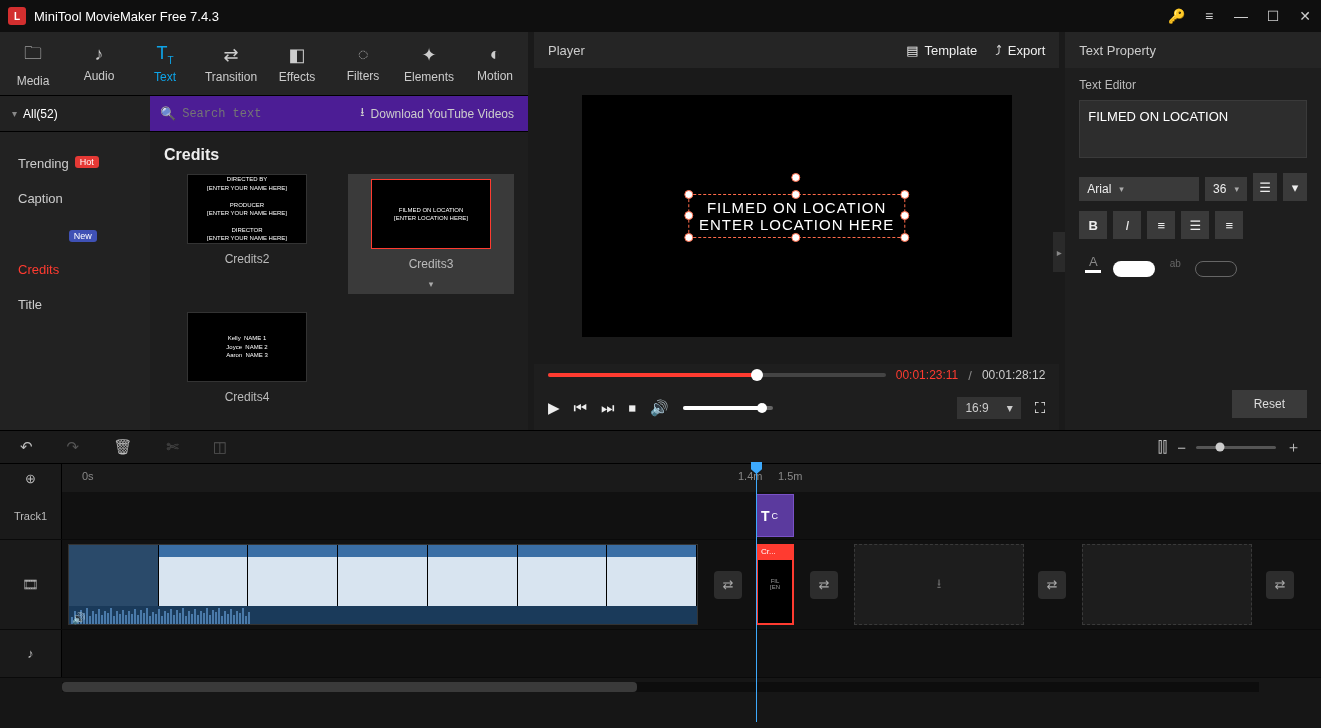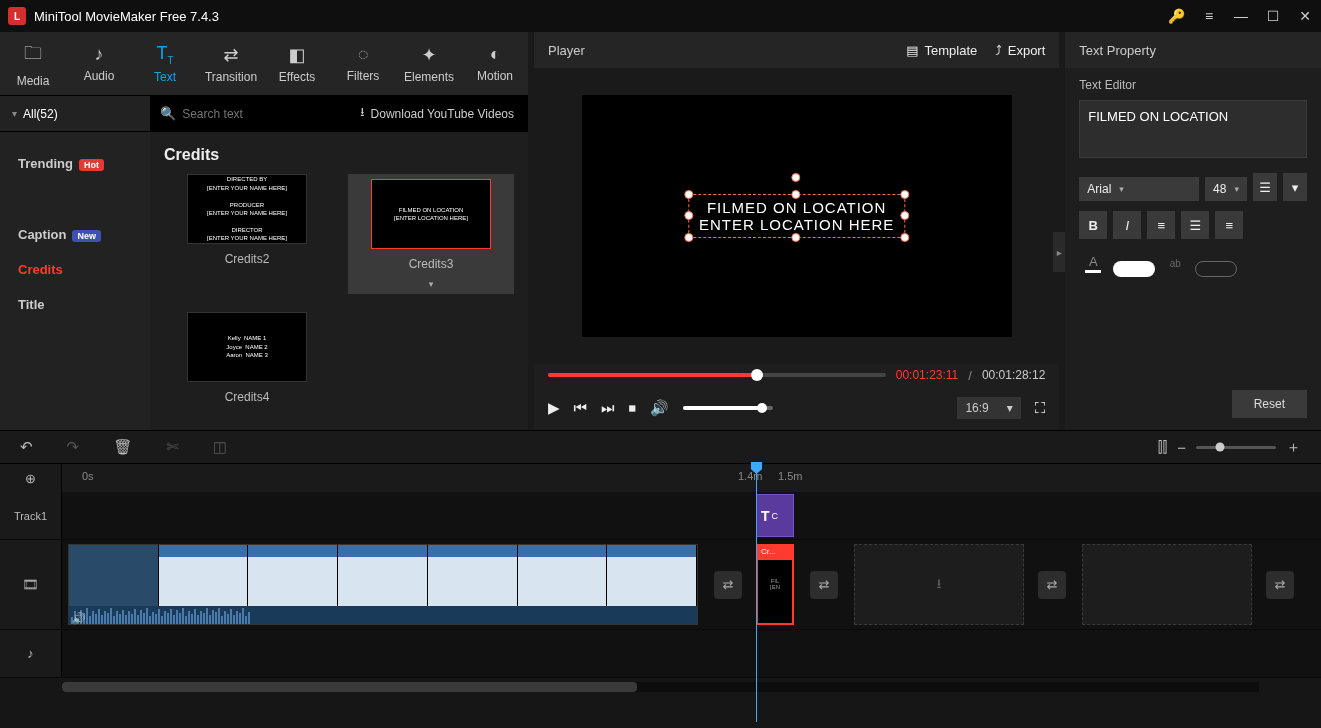--- a/index.html
+++ b/index.html
@@ -11,30 +11,30 @@
 .titlebar .win-btns span { color:#ccc; cursor:pointer; font-size:14px; display:inline-flex; width:16px; justify-content:center; }
 .key-icon { color:#e6b800; }
 
 .top { display:flex; height:398px; }
 .left-col { width:530px; display:flex; flex-direction:column; background:#1e1e1e; }
 .tabbar { display:flex; background:#252525; height:64px; border-bottom:1px solid #000; }
 .tab { flex:0 0 auto; width:66px; display:flex; flex-direction:column; align-items:center; justify-content:center; gap:4px; color:#ccc; cursor:pointer; font-size:12px; }
 .tab.active { color:#0ea5e9; }
 .tab-ico { font-size:18px; }
 
-.sub { display:flex; height:36px; align-items:center; background:#000000; border-bottom:1px solid #000; }
+.sub { display:flex; height:36px; align-items:center; background:#4c1d95; border-bottom:1px solid #000; }
 .sub-all { width:150px; padding:0 12px; color:#fff; background:#222; height:100%; display:flex; align-items:center; gap:6px; font-size:12px; }
 .sub-all::before { content:"▾"; font-size:10px; color:#888; }
 .search { flex:1; display:flex; align-items:center; gap:6px; padding:0 10px; color:#888; }
-.search input { background:transparent; border:none; color:#ccc; outline:none; font-size:12px; width:120px; }
+.search input { background:transparent; border:none; color:#ccc; outline:none; font-size:12px; width:120px;font-family:Liberation Mono, monospace; }
 .dl-yt { padding:0 14px; color:#ccc; font-size:12px; display:flex; align-items:center; gap:6px; cursor:pointer; }
 
 .browser { flex:1; display:flex; overflow:hidden; }
 .cats { width:150px; background:#222; padding:14px 0; }
-.cat { padding:10px 18px; font-size:13px; color:#ccc; cursor:pointer; display:flex; align-items:flex-end; gap:6px;font-weight:bold; }
+.cat { padding:10px 18px; font-size:13px; color:#ccc; cursor:pointer; display:flex; align-items:flex-start; gap:6px; }
 .cat.active { color:#ff3b30; }
 .badge { font-size:9px; padding:1px 5px; border-radius:3px; color:#fff; }
 .badge.hot { background:#e53935; }
 .badge.new { background:#3f51b5;margin-top:39px; }
 
 .grid-wrap { flex:1; padding:10px 14px; overflow-y:auto; position:relative; }
 .grid-title { color:#eee; font-size:16px; font-weight:600; margin:4px 0 10px; }
 .grid { display:grid; grid-template-columns:repeat(2,1fr); gap:18px; }
 .thumb { display:flex; flex-direction:column; align-items:center; gap:8px; cursor:pointer; }
 .thumb-box { width:120px; height:70px; background:#000; border:1px solid #333; display:flex; flex-direction:column; align-items:center; justify-content:center; color:#fff; font-size:6px; text-align:center; line-height:1.4; padding:4px; }
@@ -286,21 +286,21 @@
     <div class="collapse-tab">▸</div>
     <div class="prop-head">Text Property</div>
     <div class="prop-body">
       <div class="prop-sec">Text Editor</div>
       <textarea class="text-edit" style="">FILMED ON LOCATION</textarea>
       <div class="row">
         <div class="sel" style="flex:1">
             <span>Arial</span>
           </div>
         <div class="sel">
-            <span>48</span>
+            <span>36</span>
           </div>
         <div class="ibtn lh">☰</div>
         <div class="ibtn lh">▾</div>
       </div>
       <div class="row">
         <div class="ibtn">
             <b>B</b>
           </div>
         <div class="ibtn">
             <i>I</i>

